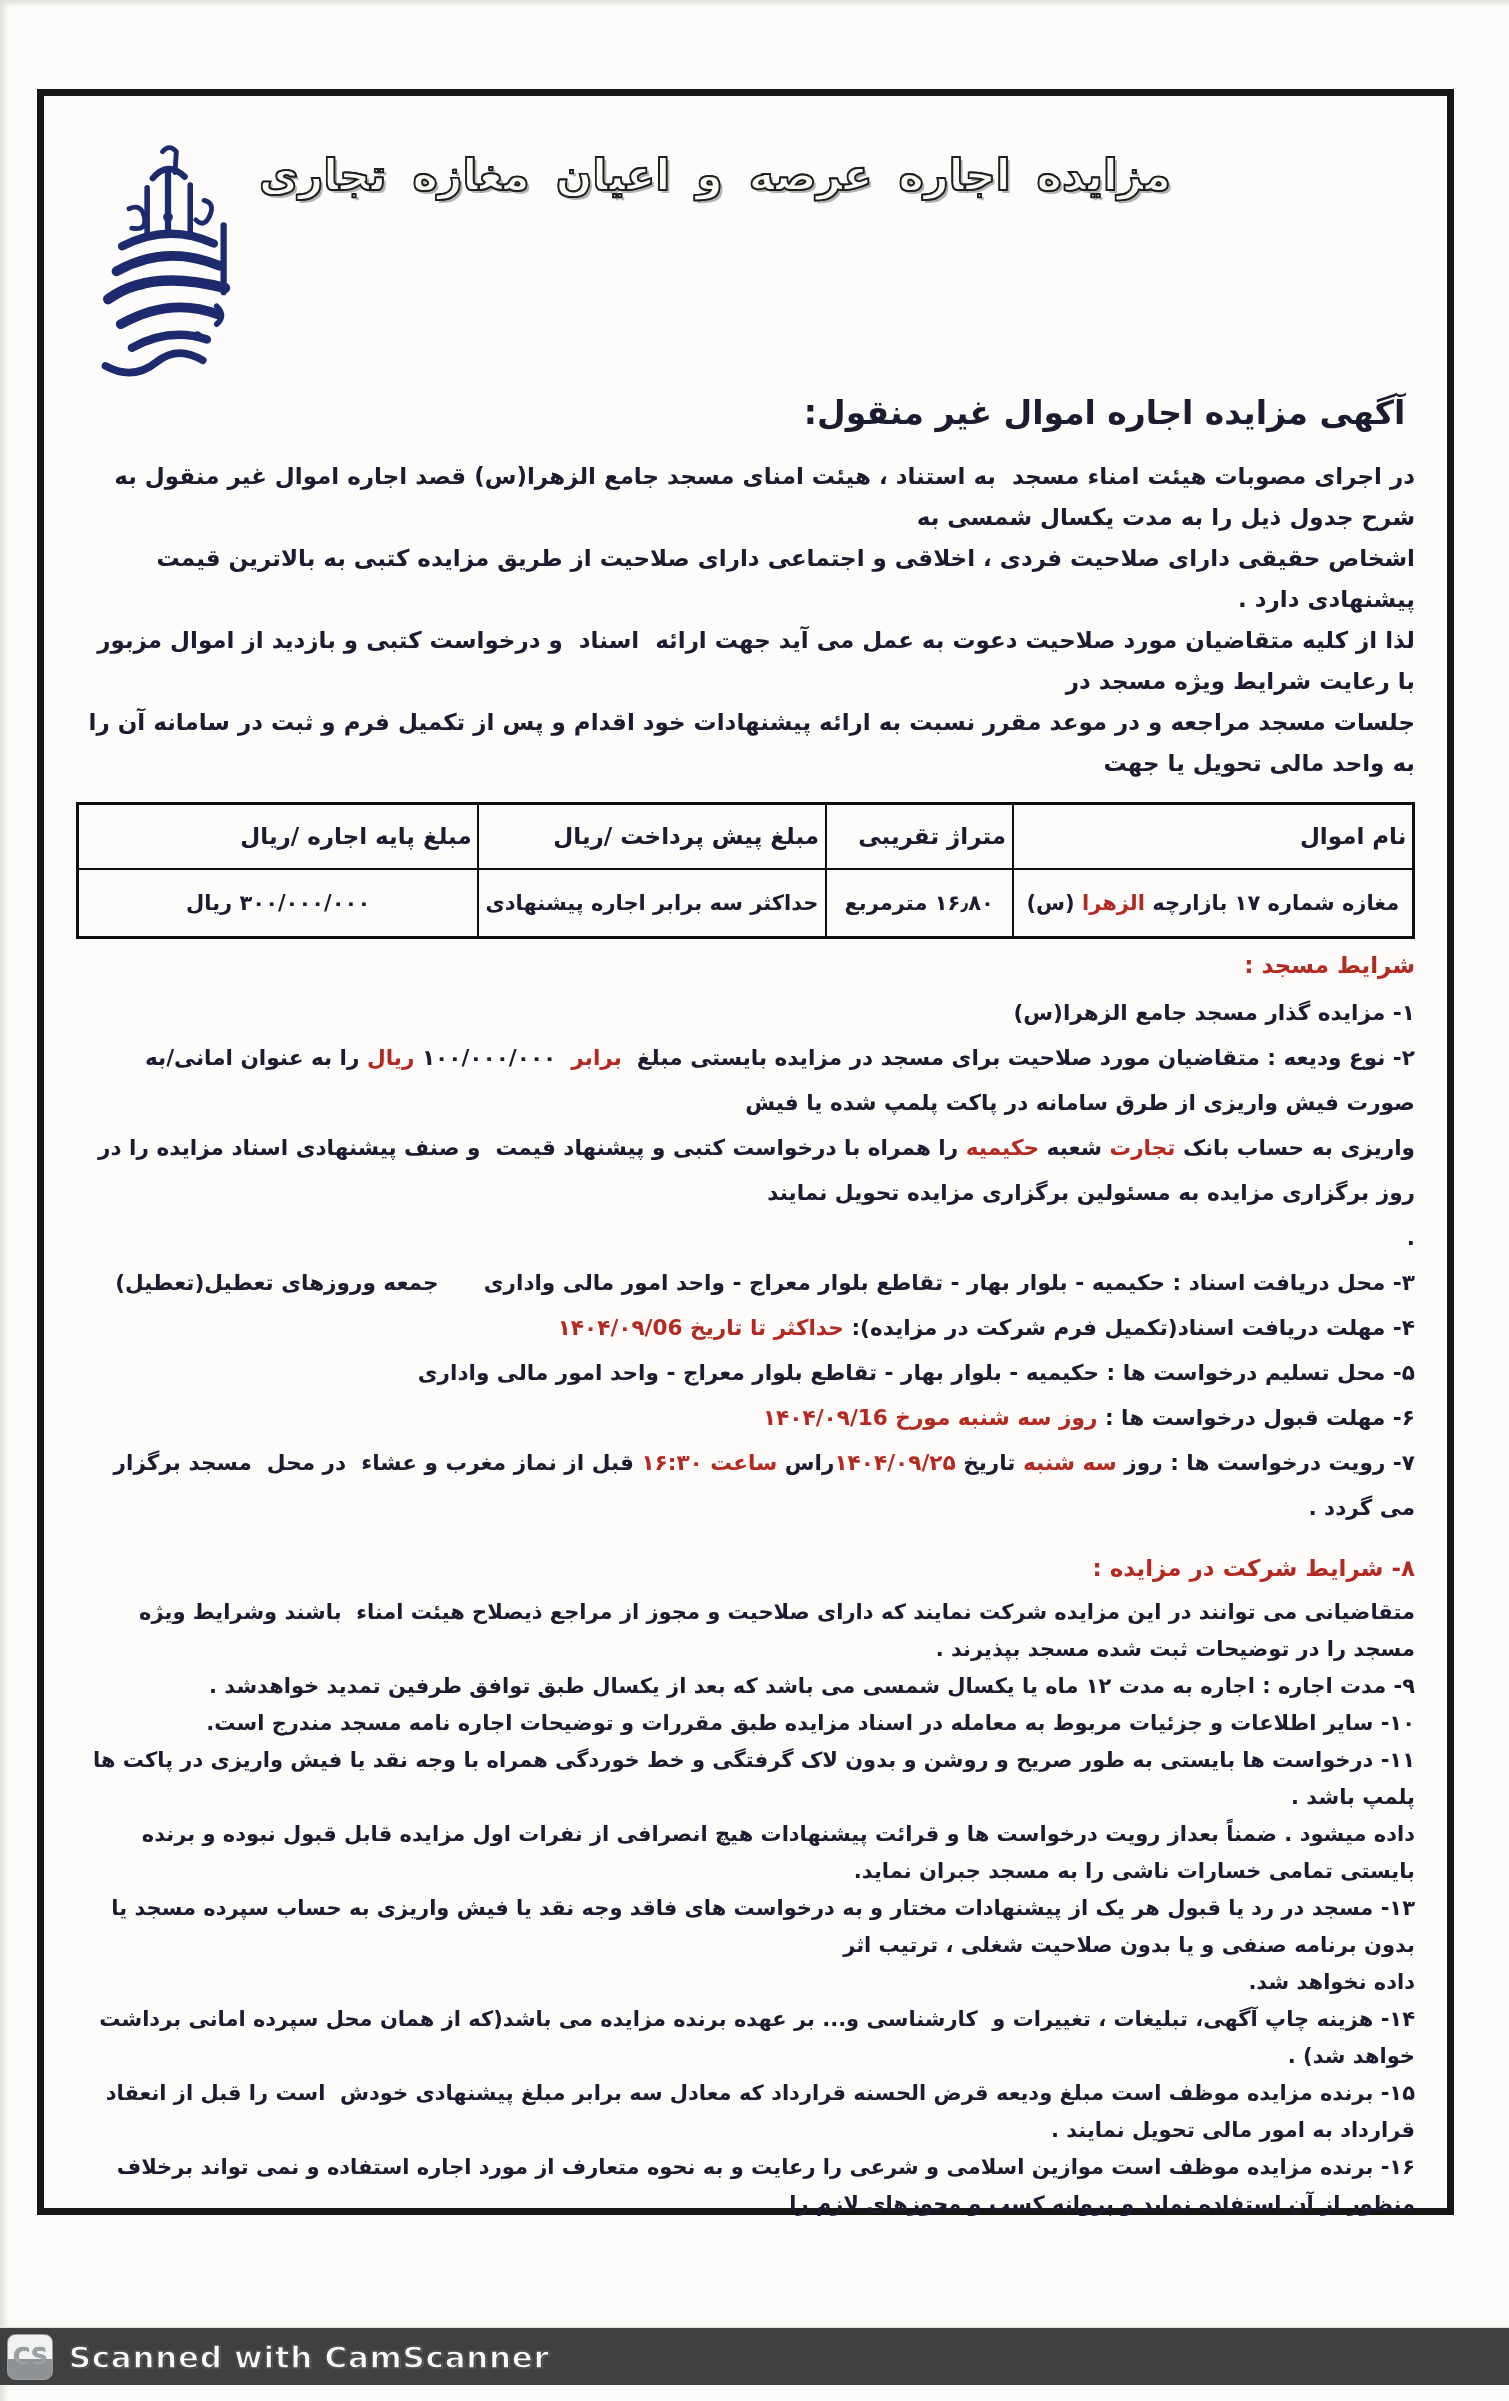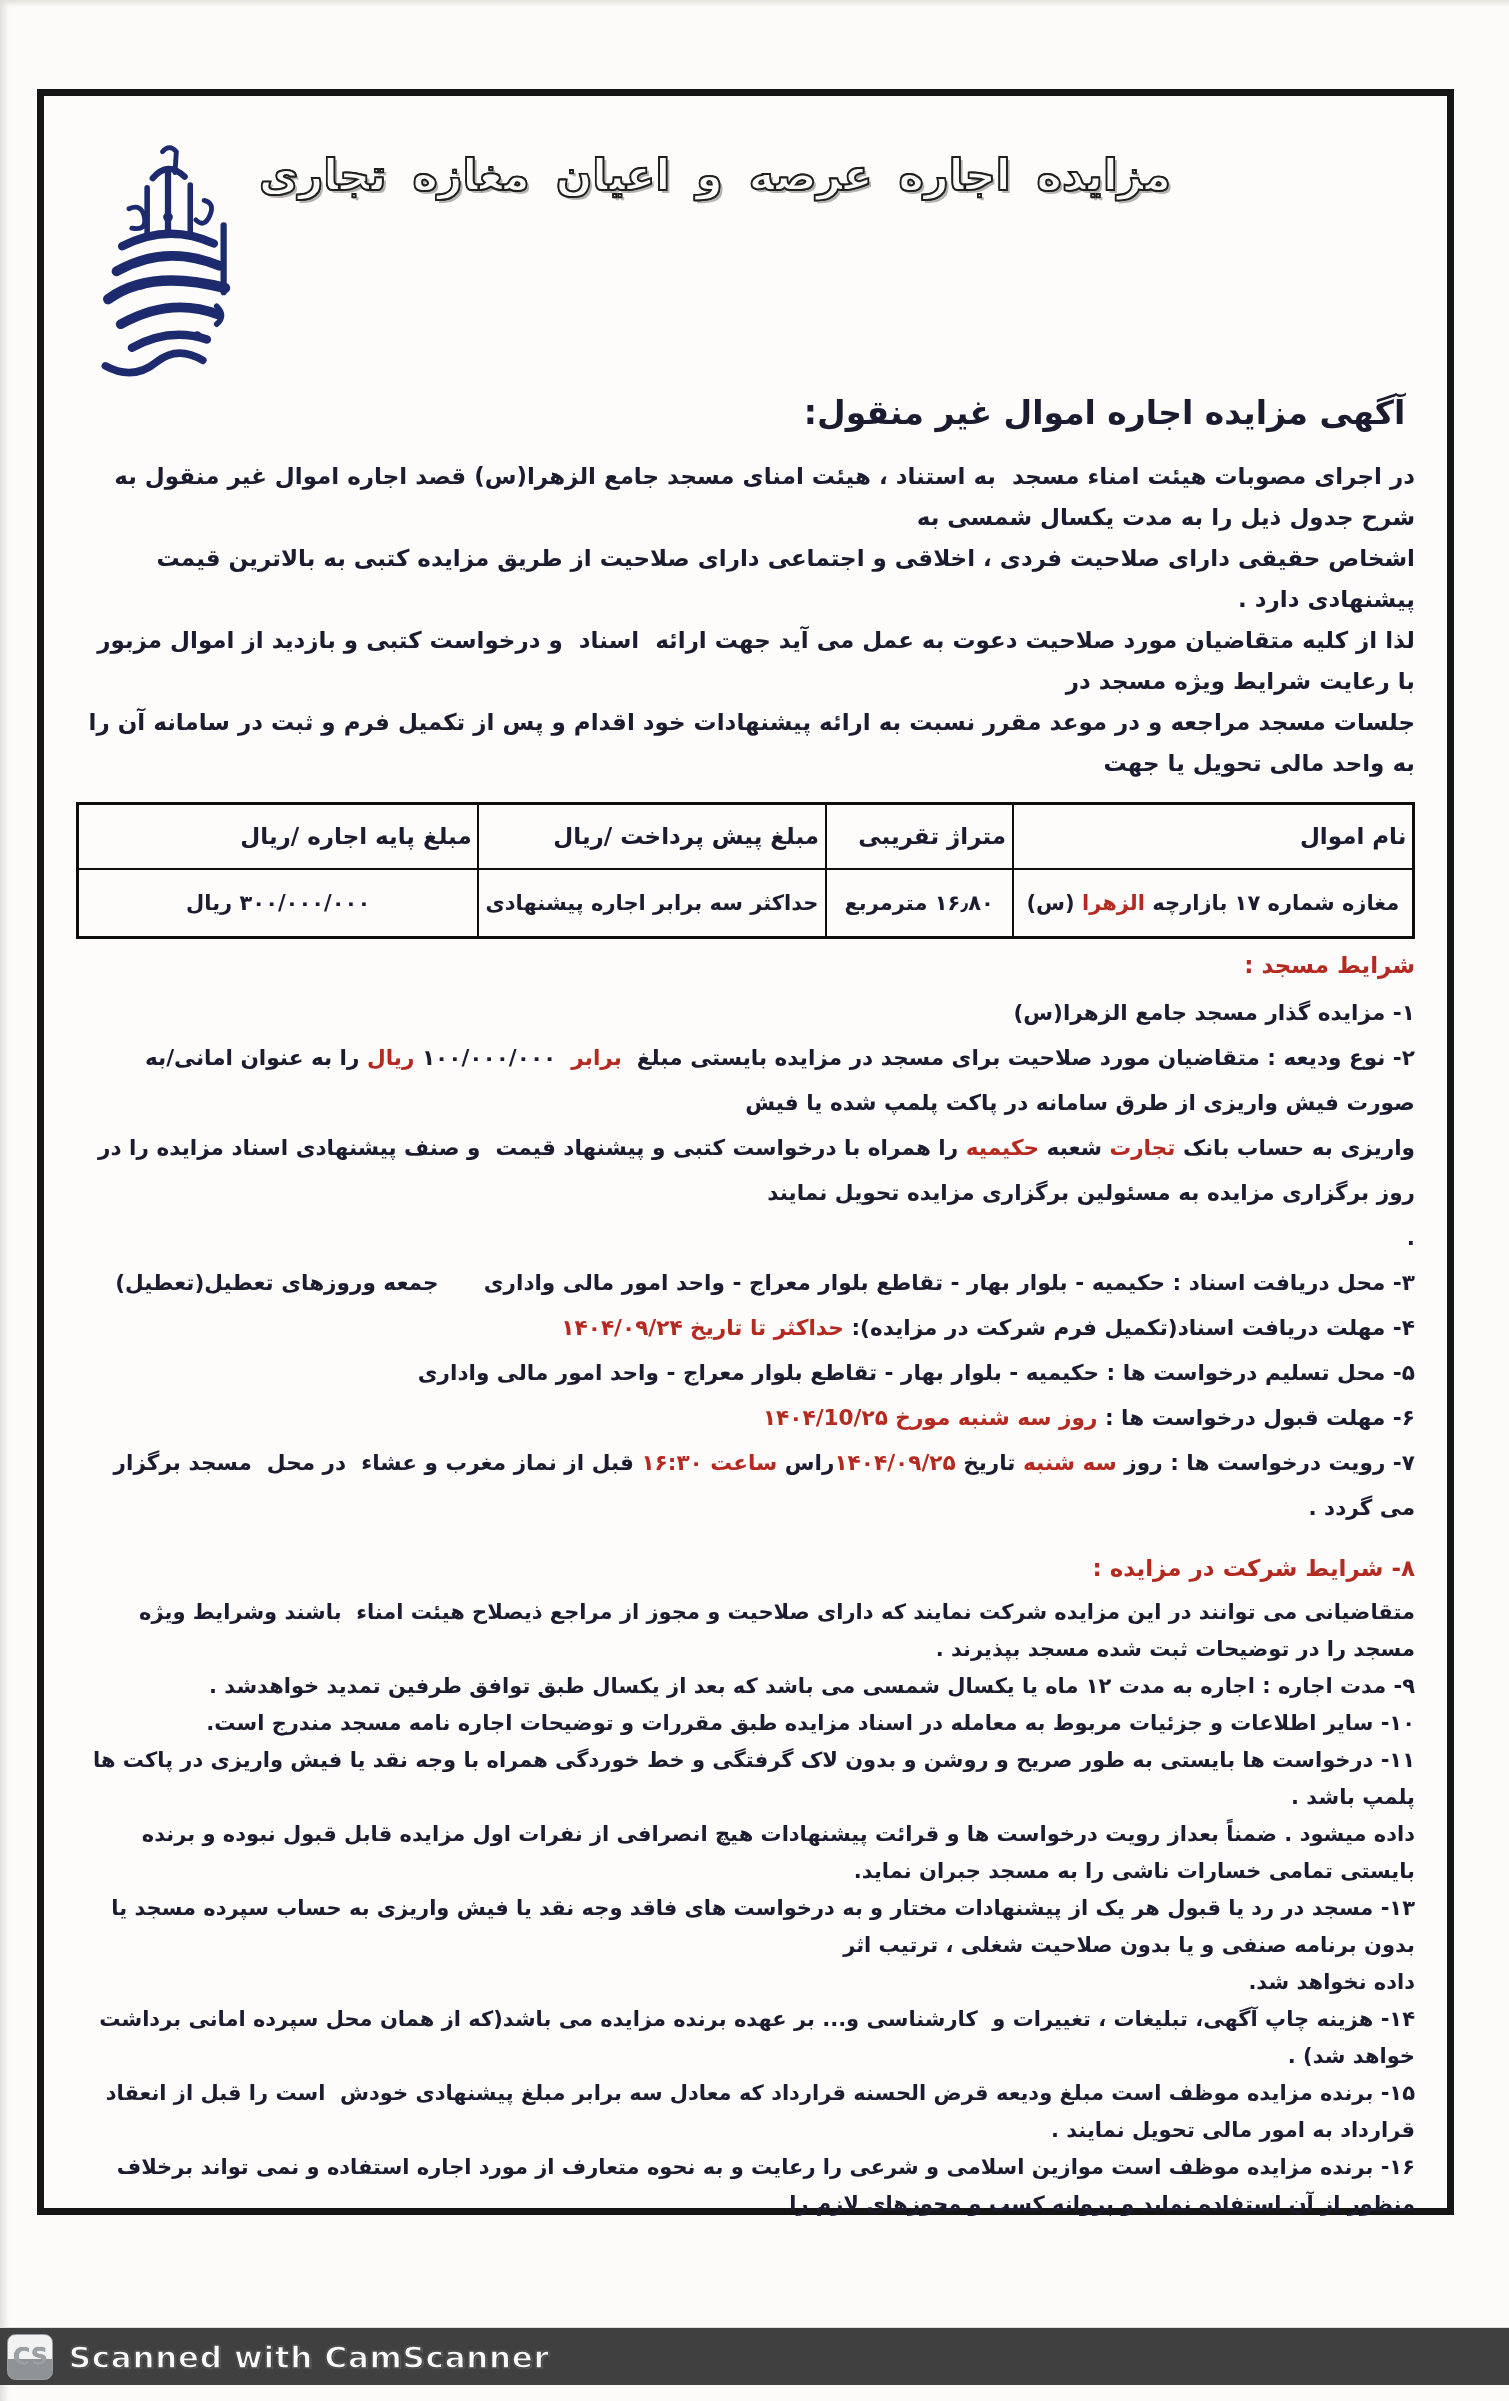--- a/index.html
+++ b/index.html
@@ -127,23 +127,23 @@
       </tbody>
     </table>
 
     <div class="sec-heading">شرایط مسجد :</div>
     <div class="mosque-terms">
         <div class="rline"><span>۱- مزایده گذار مسجد جامع الزهرا(س)</span></div>
         <div class="rline"><span>۲- نوع ودیعه : متقاضیان مورد صلاحیت برای مسجد در مزایده بایستی مبلغ  </span><span class="red">برابر</span><span>  ۱۰۰/۰۰۰/۰۰۰ </span><span class="red">ریال</span><span> را به عنوان امانی/به صورت فیش واریزی از طرق سامانه در پاکت پلمپ شده یا فیش</span></div>
         <div class="rline"><span>واریزی به حساب بانک </span><span class="red">تجارت</span><span> شعبه </span><span class="red">حکیمیه</span><span> را همراه با درخواست کتبی و پیشنهاد قیمت  و صنف پیشنهادی اسناد مزایده را در روز برگزاری مزایده به مسئولین برگزاری مزایده تحویل نمایند</span></div>
         <div class="rline"><span>.</span></div>
         <div class="rline"><span>۳- محل دریافت اسناد : حکیمیه - بلوار بهار - تقاطع بلوار معراج - واحد امور مالی واداری      جمعه وروزهای تعطیل(تعطیل)</span></div>
-        <div class="rline"><span>۴- مهلت دریافت اسناد(تکمیل فرم شرکت در مزایده): </span><span class="red">حداکثر تا تاریخ ۱۴۰۴/۰۹/۲۴</span></div>
+        <div class="rline"><span>۴- مهلت دریافت اسناد(تکمیل فرم شرکت در مزایده): </span><span class="red">حداکثر تا تاریخ ۱۴۰۴/۰۹/06</span></div>
         <div class="rline"><span>۵- محل تسلیم درخواست ها : حکیمیه - بلوار بهار - تقاطع بلوار معراج - واحد امور مالی واداری</span></div>
-        <div class="rline"><span>۶- مهلت قبول درخواست ها : </span><span class="red">روز سه شنبه مورخ ۱۴۰۴/10/۲۵</span></div>
+        <div class="rline"><span>۶- مهلت قبول درخواست ها : </span><span class="red">روز سه شنبه مورخ ۱۴۰۴/۰۹/16</span></div>
         <div class="rline"><span>۷- رویت درخواست ها : روز </span><span class="red">سه شنبه</span><span> تاریخ </span><span class="red">۱۴۰۴/۰۹/۲۵</span><span>راس </span><span class="red">ساعت ۱۶:۳۰</span><span> قبل از نماز مغرب و عشاء  در محل  مسجد برگزار می گردد .</span></div>
       </div>
 
     <div class="sec-heading" style="margin-top:25px">۸- شرایط شرکت در مزایده :</div>
     <div class="auction-terms">
         <div class="rline"><span>متقاضیانی می توانند در این مزایده شرکت نمایند که دارای صلاحیت و مجوز از مراجع ذیصلاح هیئت امناء  باشند وشرایط ویژه مسجد را در توضیحات ثبت شده مسجد بپذیرند .</span></div>
         <div class="rline"><span>۹- مدت اجاره : اجاره به مدت ۱۲ ماه یا یکسال شمسی می باشد که بعد از یکسال طبق توافق طرفین تمدید خواهدشد .</span></div>
         <div class="rline"><span>۱۰- سایر اطلاعات و جزئیات مربوط به معامله در اسناد مزایده طبق مقررات و توضیحات اجاره نامه مسجد مندرج است.</span></div>
         <div class="rline"><span>۱۱- درخواست ها بایستی به طور صریح و روشن و بدون لاک گرفتگی و خط خوردگی همراه با وجه نقد یا فیش واریزی در پاکت ها پلمپ باشد .</span></div>
         <div class="rline"><span>داده میشود . ضمناً بعداز رویت درخواست ها و قرائت پیشنهادات هیچ انصرافی از نفرات اول مزایده قابل قبول نبوده و برنده بایستی تمامی خسارات ناشی را به مسجد جبران نماید.</span></div>

